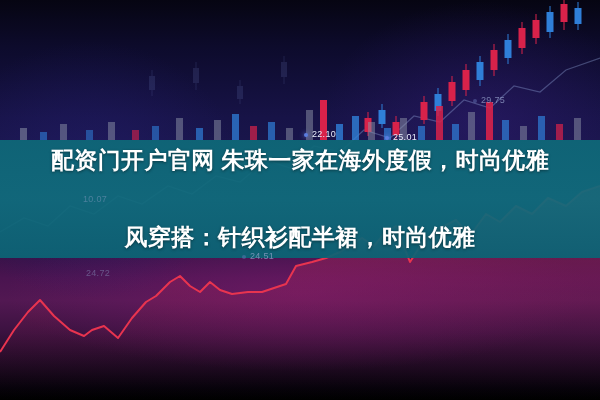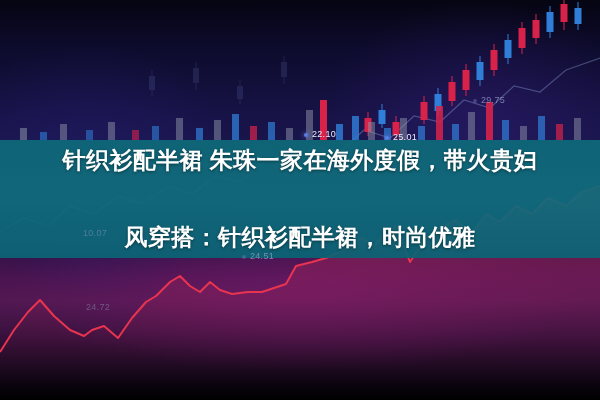--- a/index.html
+++ b/index.html
@@ -39,21 +39,21 @@
   .plabel{
     position:absolute;color:#e9eefc;font-size:9px;font-weight:normal;
     letter-spacing:.3px;white-space:nowrap;
   }
   .plabel:before{
     content:"";position:absolute;left:-8px;top:4px;width:4px;height:4px;
     border-radius:50%;background:#5b7de0;box-shadow:0 0 5px #6f8ef0;
   }
   .plabel.dim{color:#9aa6cf;opacity:.72;}
   .plabel.dim:before{background:#6d7ec0;box-shadow:none;opacity:.6;}
-  .plabel.faint{color:#8fa0c8;opacity:.45;margin-top:34px;}
+  .plabel.faint{color:#8fa0c8;opacity:.45;}
   .plabel.faint:before{display:none;}
 
   
   .banner{
     position:absolute;left:0;top:140px;width:600px;height:118px;
     background:linear-gradient(180deg,rgba(14,104,120,.94) 0%,rgba(16,108,124,.93) 50%,rgba(13,99,116,.94) 100%);
     display:flex;align-items:center;justify-content:center;
   }
   .banner-inner{width:100%;padding:0 12px;box-sizing:border-box;}
   .headline{
@@ -233,19 +233,19 @@
   <div class="plabel" style="left:312px;top:129px;">22.10</div>
   <div class="plabel" style="left:393px;top:119px;margin-top:13px;">25.01</div>
   <div class="plabel dim" style="left:481px;top:95px;">29.75</div>
   <div class="plabel dim" style="left:250px;top:251px;z-index:6;">24.51</div>
   <div class="plabel faint" style="left:83px;top:194px;z-index:6;">10.07</div>
   <div class="plabel faint" style="left:86px;top:268px;">24.72</div>
 
   <div class="banner">
     <div class="banner-inner">
       <h1 class="headline">
-        <span>针织衫配半裙 朱珠一家在海外度假，带火贵妇</span>
+        <span>配资门开户官网 朱珠一家在海外度假，时尚优雅</span>
         <span class="l2">风穿搭：针织衫配半裙，时尚优雅</span>
       </h1>
     </div>
   </div>
 
 </div>
 
 </body></html>

